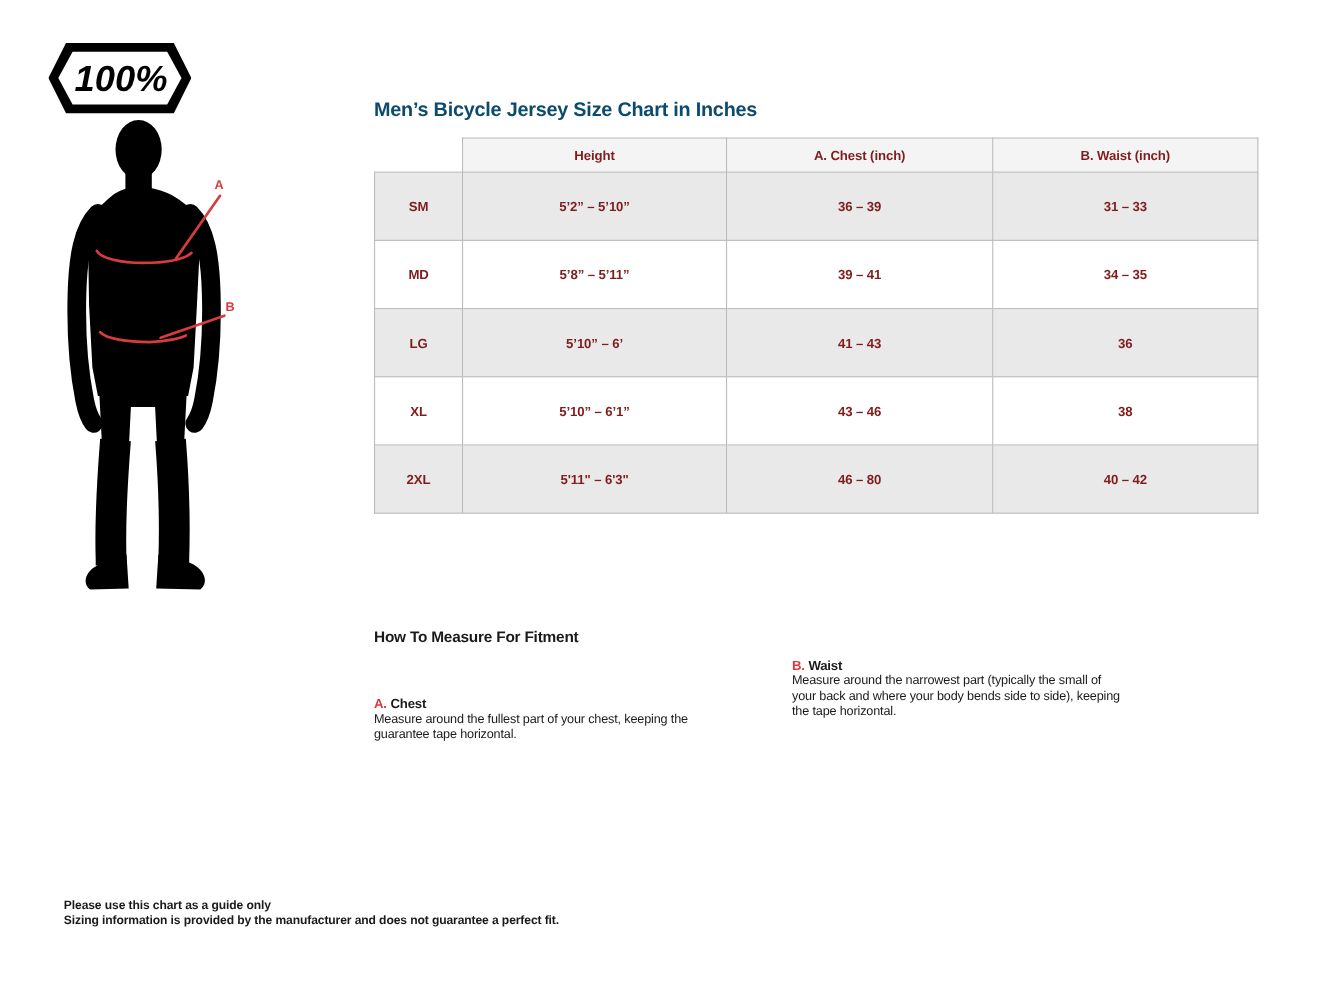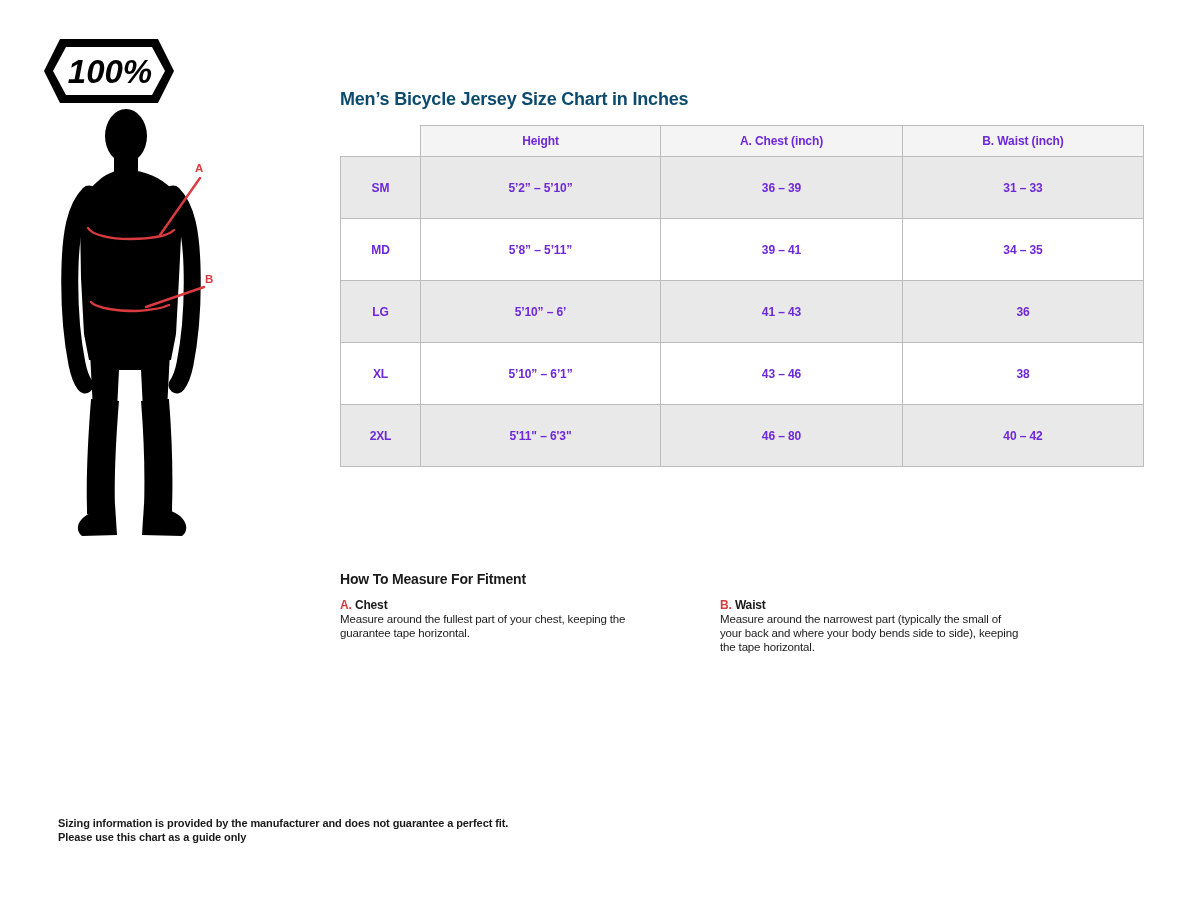--- a/index.html
+++ b/index.html
@@ -22,21 +22,21 @@
     position: absolute; left: 340px; top: 89px;
     font-size: 18px; font-weight: bold; letter-spacing: -0.2px;
     color: #0c4a6e;
   }
   
   .size-table {
     position: absolute; left: 340px; top: 125px;
     border-collapse: collapse;
     table-layout: fixed;
     width: 803px;
-    font-size: 12px; font-weight: bold; color: #6d28d9;
+    font-size: 12px; font-weight: bold; color: #7f1d1d;
     letter-spacing: -0.1px;
   }
   .size-table th, .size-table td {
     border: 1px solid #bcbcbc;
     text-align: center; vertical-align: middle;
     padding: 0;
   }
   .size-table thead tr { height: 31px; }
   .size-table tbody tr { height: 62px; }
   .size-table thead th { background: #f4f4f4; font-weight: bold; }
@@ -46,21 +46,21 @@
   .col-size { width: 80px; }
   .col-height { width: 240px; }
   .col-chest { width: 242px; }
   .col-waist { width: 241px; }
   
   .measure-heading {
     position: absolute; left: 340px; top: 571px;
     font-size: 14px; font-weight: bold; letter-spacing: -0.2px;
   }
   .measure-item { position: absolute; top: 598px; font-size: 11.5px; line-height: 14px; letter-spacing: -0.15px; }
-  .measure-item.item-a { left: 340px; width: 300px; }
+  .measure-item.item-a { left: 340px; width: 300px; margin-top: 35px; }
   .measure-item.item-b { left: 720px; width: 302px; }
   .measure-item .item-label { font-weight: bold; font-size: 12px; }
   .measure-item .item-key { color: #d93b3f; }
   .measure-item .item-desc { color: #1a1a1a; }
   
   .footer {
     position: absolute; left: 58px; top: 817px;
     font-size: 11px; font-weight: bold; line-height: 13.5px;
     letter-spacing: -0.1px;
   }
@@ -167,17 +167,17 @@
 
   <div class="measure-item item-b">
     <div class="item-label">
       <span class="item-key">B.</span>
       <span>Waist</span>
     </div>
     <div class="item-desc">Measure around the narrowest part (typically the small of your back and where your body bends side to side), keeping the tape horizontal.</div>
   </div>
 
   <div class="footer">
+    <div>Please use this chart as a guide only</div>
     <div>Sizing information is provided by the manufacturer and does not guarantee a perfect fit.</div>
-    <div>Please use this chart as a guide only</div>
   </div>
 
 </div>
 
 </body></html>

